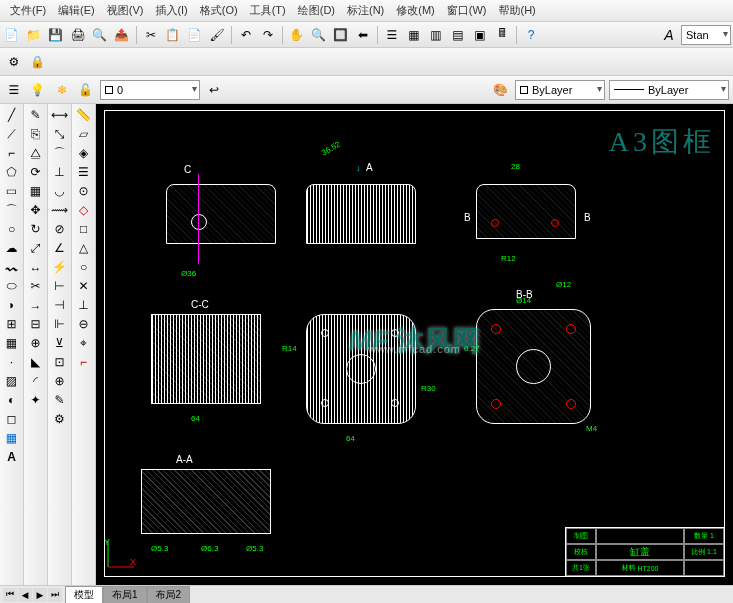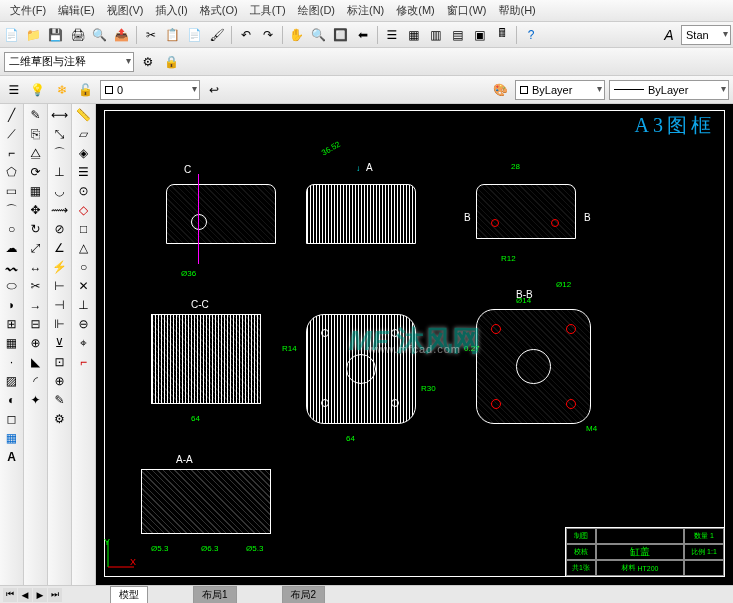--- a/index.html
+++ b/index.html
@@ -19,40 +19,40 @@
 .row3 { height: 28px; background: linear-gradient(#f8f8f8,#e4e4e4); display: flex; align-items: center; padding: 2px 4px; border-bottom: 1px solid #ccc; gap: 4px; }
 
 .main { display: flex; height: calc(603px - 22px - 26px - 28px - 28px - 18px); }
 .left-tools { width: 24px; background: linear-gradient(90deg,#f8f8f8,#e8e8e8); display: flex; flex-direction: column; padding: 2px 0; gap: 1px; border-right: 1px solid #ccc; }
 .left-tools2 { width: 24px; background: linear-gradient(90deg,#f8f8f8,#e8e8e8); display: flex; flex-direction: column; padding: 2px 0; gap: 1px; border-right: 1px solid #ccc; }
 .side-btn { width: 20px; height: 18px; margin: 0 auto; display: flex; align-items: center; justify-content: center; font-size: 12px; cursor: pointer; }
 
 .canvas-wrap { flex: 1; position: relative; background: #000; overflow: hidden; }
 .canvas { position: absolute; inset: 0; }
 .frame { position: absolute; border: 1px solid #fff; }
-.title-text { position: absolute; top: 8px; right: 18px; color: #0ea5e9; font-size: 20px; font-family: SimSun; letter-spacing: 4px; }
+.title-text { position: absolute; top: 19px; right: 18px; color: #0f766e; font-size: 28px; font-family: SimSun; letter-spacing: 4px; }
 
 .watermark { position: absolute; top: 50%; left: 50%; transform: translate(-50%,-60%); color: #14b8a6; opacity: 0.55; font-size: 28px; font-weight: bold; text-shadow: 0 0 4px #fff; pointer-events: none; white-space: nowrap; }
 .watermark-sub { position: absolute; top: 50%; left: 50%; transform: translate(-50%, -15%); color: #fff; opacity: 0.45; font-size: 11px; letter-spacing: 1px; }
 
 .part { position: absolute; border: 1px solid #fff; background: repeating-linear-gradient(45deg, transparent 0 3px, rgba(255,255,255,.08) 3px 4px); }
 .dim { position: absolute; color: #0f0; font-size: 8px; }
 .center-line { position: absolute; background: #f0f; }
 .section-label { position: absolute; color: #fff; font-size: 10px; }
 .arrow { position: absolute; color: #0ff; font-size: 8px; }
 .titleblock { position: absolute; right: 8px; bottom: 8px; width: 160px; height: 50px; border: 1px solid #fff; display: grid; grid-template-columns: 30px 1fr 40px; grid-template-rows: repeat(3,1fr); font-size: 7px; color: #0f0; }
 .titleblock div { border: 0.5px solid #888; display: flex; align-items: center; justify-content: center; }
 .tech-req { position: absolute; color: #fff; font-size: 9px; line-height: 1.4; }
 
 .ucs { position: absolute; left: 6px; bottom: 10px; }
 
 .tabs { height: 18px; background: #e8e8e8; display: flex; align-items: center; font-size: 10px; border-top: 1px solid #ccc; }
 .tab-nav { display: flex; gap: 1px; padding: 0 3px; }
 .tab-nav span { width: 14px; height: 14px; display: flex; align-items: center; justify-content: center; background: #ddd; cursor: pointer; font-size: 9px; }
-.tab { padding: 1px 8px; background: #fff; border: 1px solid #999; border-bottom: none; cursor: pointer; margin-left: 45px; }
+.tab { padding: 1px 8px; background: #fff; border: 1px solid #999; border-bottom: none; cursor: pointer; }
 .tab.inactive { background: #a3a3a3; }
 </style>
 </head>
 <body>
 
 <div class="menubar">
   <span>文件(F)</span>
   <span>编辑(E)</span>
   <span>视图(V)</span>
   <span>插入(I)</span>
@@ -93,21 +93,20 @@
   <div class="tool-btn">▣</div>
   <div class="tool-btn">🖩</div>
   <div class="tool-sep"></div>
   <div class="tool-btn" style="color:#06c">?</div>
   <div style="flex:1"></div>
   <div class="tool-btn" style="font-style:italic;font-size:14px">A</div>
   <div class="combo" style="min-width:50px">Stan</div>
 </div>
 
 <div class="row2">
-  <div class="combo" style="min-width:130px">二维草图与注释</div>
   <div class="tool-btn">⚙</div>
   <div class="tool-btn">🔒</div>
 </div>
 
 <div class="row3">
   <div class="tool-btn">☰</div>
   <div class="tool-btn" style="color:#fa0">💡</div>
   <div class="tool-btn" style="color:#fa0">❄</div>
   <div class="tool-btn">🔓</div>
   <div class="combo" style="min-width:100px">

